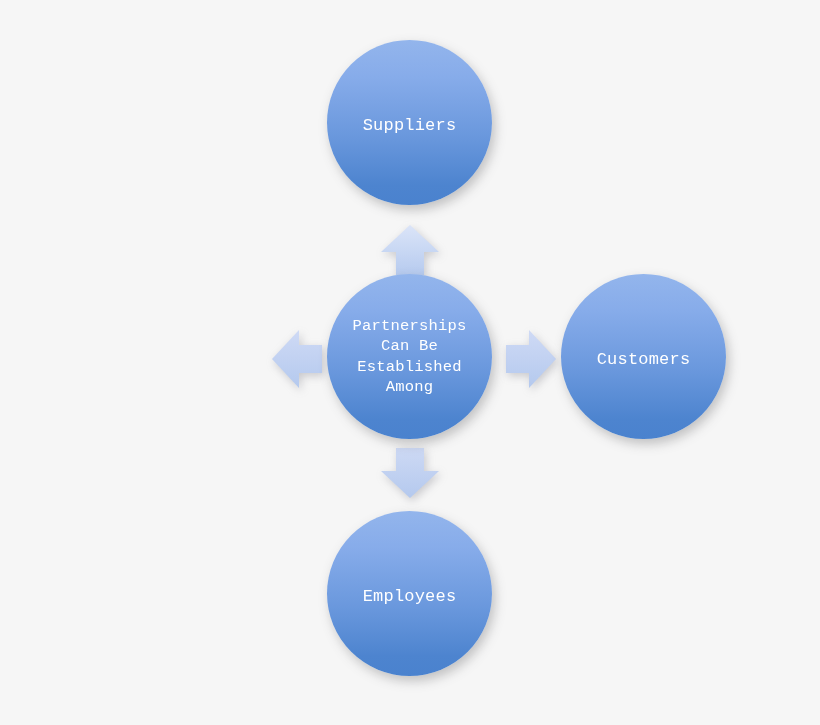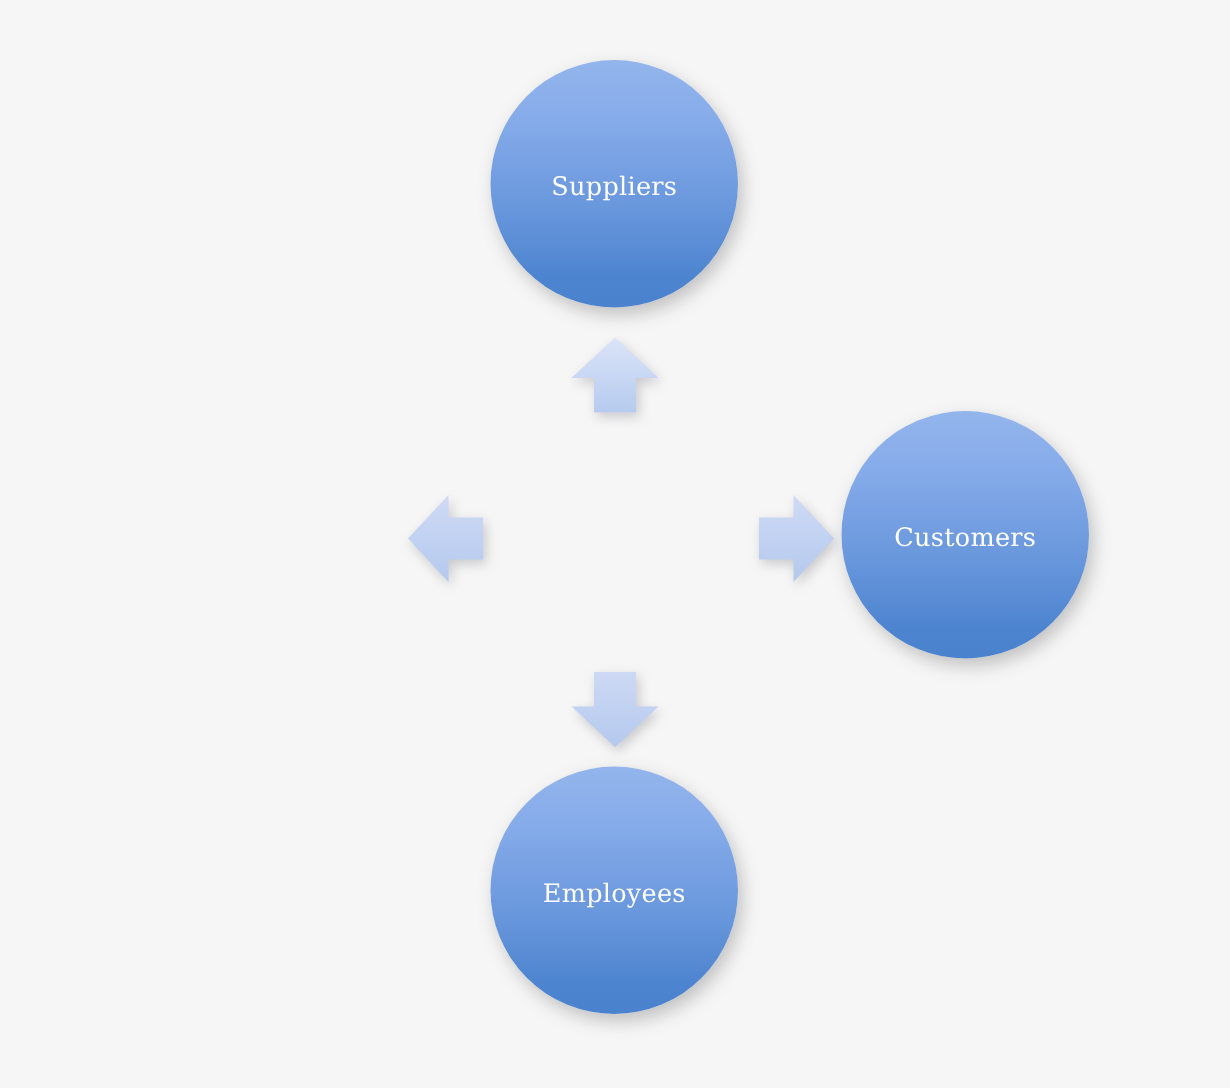--- a/index.html
+++ b/index.html
@@ -12,20 +12,21 @@
     height: 725px;
     background: #f6f6f6;
     font-family: "DejaVu Serif", "Liberation Serif", serif;
     overflow: hidden;
   }
 
   #diagram-canvas {
     position: relative;
     width: 820px;
     height: 725px;
+    font-family: Liberation Mono, monospace;
   }
 
   
   .node-circle {
     position: absolute;
     width: 165px;
     height: 165px;
     border-radius: 50%;
     background: linear-gradient(to bottom, #93b5ec 0%, #87acea 22%, #6a98dd 58%, #4d84cf 88%, #4a82ce 100%);
     box-shadow: 3px 5px 11px rgba(90, 90, 95, 0.34);
@@ -128,20 +129,26 @@
       </defs>
       <polygon points="50,29 23,0 23,15 0,15 0,43 23,43 23,58" fill="url(#gradArrowRight)"></polygon>
     </svg>
   </div>
 
   <div class="node-circle" id="circle-suppliers">
     <span class="node-label">Suppliers</span>
   </div>
 
 
+  <div class="node-circle" id="circle-center">
+    <span class="node-label">Partnerships
+Can Be
+Established
+Among</span>
+  </div>
 
   <div class="node-circle" id="circle-customers">
     <span class="node-label">Customers</span>
   </div>
 
   <div class="node-circle" id="circle-employees">
     <span class="node-label">Employees</span>
   </div>
 
 </div>

